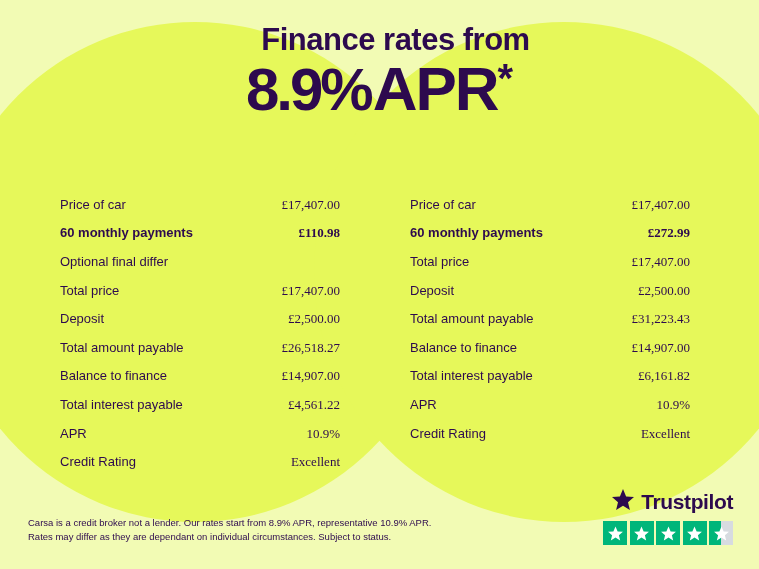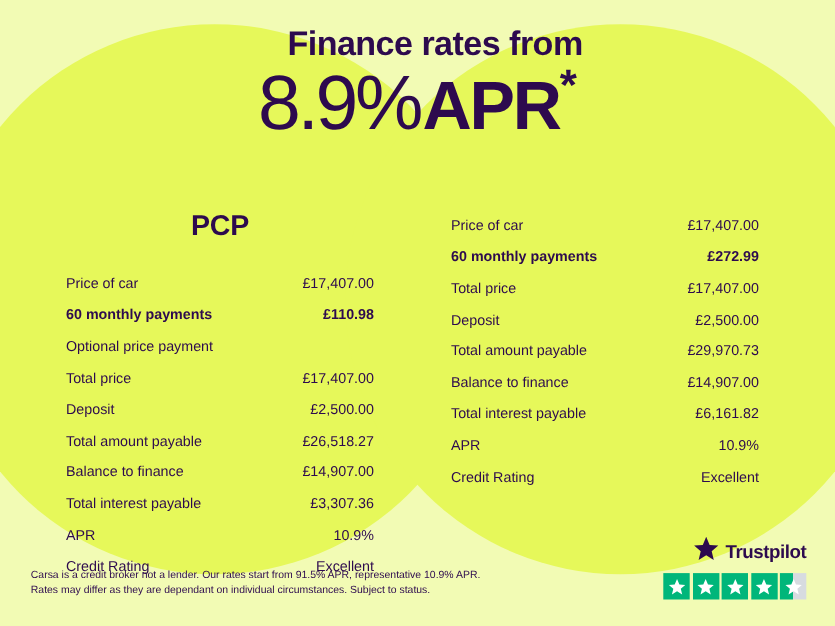--- a/index.html
+++ b/index.html
@@ -57,22 +57,22 @@
   .bigrate {
     position: absolute;
     top: 58px;
     left: 0;
     right: 0;
     text-align: center;
     color: #2d0a4e;
     white-space: nowrap;
   }
   .bigrate .num {
-    font-size: 70px;
-    font-weight: normal;
+    font-size: 60px;
+    font-weight: bold;
     letter-spacing: -3px;
     line-height: 1;
   }
   .bigrate .apr {
     font-size: 62px;
     font-weight: bold;
     letter-spacing: -2px;
     line-height: 1;
     margin-left: 2px;
   }
@@ -101,21 +101,21 @@
   }
   .row {
     display: flex;
     justify-content: space-between;
     align-items: baseline;
     font-size: 13px;
     line-height: 1;
     padding: 7.8px 0;
   }
   .row .label { text-align: left; }
-  .row .value { text-align: right; }
+  .row .value { text-align: right; font-family: Liberation Serif, serif; }
   .row.bold .label, .row.bold .value { font-weight: bold; }
 
   .disclaimer {
     position: absolute;
     left: 28px;
     bottom: 24px;
     width: 430px;
     color: #2d0a4e;
     font-size: 9.5px;
     line-height: 1.55;
@@ -128,21 +128,21 @@
     width: 140px;
     color: #2d0a4e;
   }
   .tp-top {
     display: flex;
     align-items: center;
     justify-content: flex-end;
     gap: 6px;
   }
   .tp-name {
-    font-size: 17px;
+    font-size: 21px;
     font-weight: bold;
     letter-spacing: -0.4px;
   }
   .tp-stars {
     display: flex;
     gap: 2.5px;
     margin-top: 5px;
     justify-content: flex-end;
   }
   .tp-star {
@@ -167,53 +167,52 @@
 
   <div class="content">
 
     <div class="headline">Finance rates from</div>
 
     <div class="bigrate">
       <span class="num">8.9%</span><span class="apr">APR</span><span class="star">*</span>
     </div>
 
     <div class="column col-left">
-      <div class="col-title">PCP</div>
 
       <div class="row">
         <span class="label">Price of car</span>
         <span class="value">£17,407.00</span>
       </div>
       <div class="row bold">
         <span class="label">60 monthly payments</span>
         <span class="value">£110.98</span>
       </div>
       <div class="row">
-        <span class="label">Optional price payment</span>
+        <span class="label">Optional final differ</span>
         <span class="value"></span>
       </div>
       <div class="row">
         <span class="label">Total price</span>
         <span class="value">£17,407.00</span>
       </div>
       <div class="row">
         <span class="label">Deposit</span>
         <span class="value">£2,500.00</span>
       </div>
       <div class="row">
         <span class="label">Total amount payable</span>
         <span class="value">£26,518.27</span>
       </div>
       <div class="row">
         <span class="label">Balance to finance</span>
         <span class="value">£14,907.00</span>
       </div>
       <div class="row">
         <span class="label">Total interest payable</span>
-        <span class="value">£3,307.36</span>
+        <span class="value">£4,561.22</span>
       </div>
       <div class="row">
         <span class="label">APR</span>
         <span class="value">10.9%</span>
       </div>
       <div class="row">
         <span class="label">Credit Rating</span>
         <span class="value">Excellent</span>
       </div>
     </div>
@@ -231,41 +230,41 @@
       <div class="row">
         <span class="label">Total price</span>
         <span class="value">£17,407.00</span>
       </div>
       <div class="row">
         <span class="label">Deposit</span>
         <span class="value">£2,500.00</span>
       </div>
       <div class="row">
         <span class="label">Total amount payable</span>
-        <span class="value">£29,970.73</span>
+        <span class="value">£31,223.43</span>
       </div>
       <div class="row">
         <span class="label">Balance to finance</span>
         <span class="value">£14,907.00</span>
       </div>
       <div class="row">
         <span class="label">Total interest payable</span>
         <span class="value">£6,161.82</span>
       </div>
       <div class="row">
         <span class="label">APR</span>
         <span class="value">10.9%</span>
       </div>
       <div class="row">
         <span class="label">Credit Rating</span>
         <span class="value">Excellent</span>
       </div>
     </div>
 
-    <div class="disclaimer">Carsa is a credit broker not a lender. Our rates start from 91.5% APR, representative 10.9% APR. Rates may differ as they are dependant on individual circumstances. Subject to status.</div>
+    <div class="disclaimer">Carsa is a credit broker not a lender. Our rates start from 8.9% APR, representative 10.9% APR. Rates may differ as they are dependant on individual circumstances. Subject to status.</div>
 
     <div class="trustpilot">
       <div class="tp-top">
         <span>
           <svg width="24" height="24" viewBox="0 0 24 24" aria-hidden="true">
             <polygon points="12,1 15.1,8.4 23,9 17,14.2 18.9,22 12,17.8 5.1,22 7,14.2 1,9 8.9,8.4" fill="#2d0a4e"></polygon>
           </svg>
         </span>
         <span class="tp-name">Trustpilot</span>
       </div>

